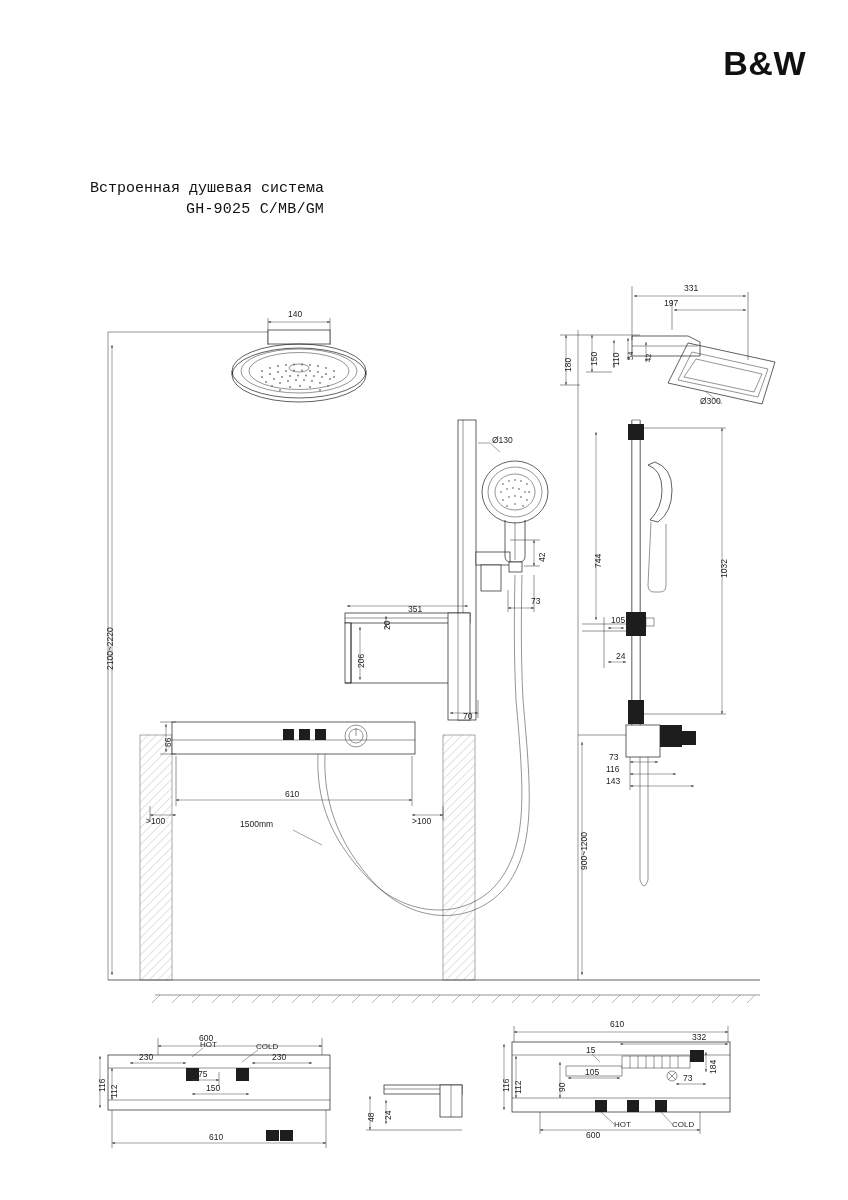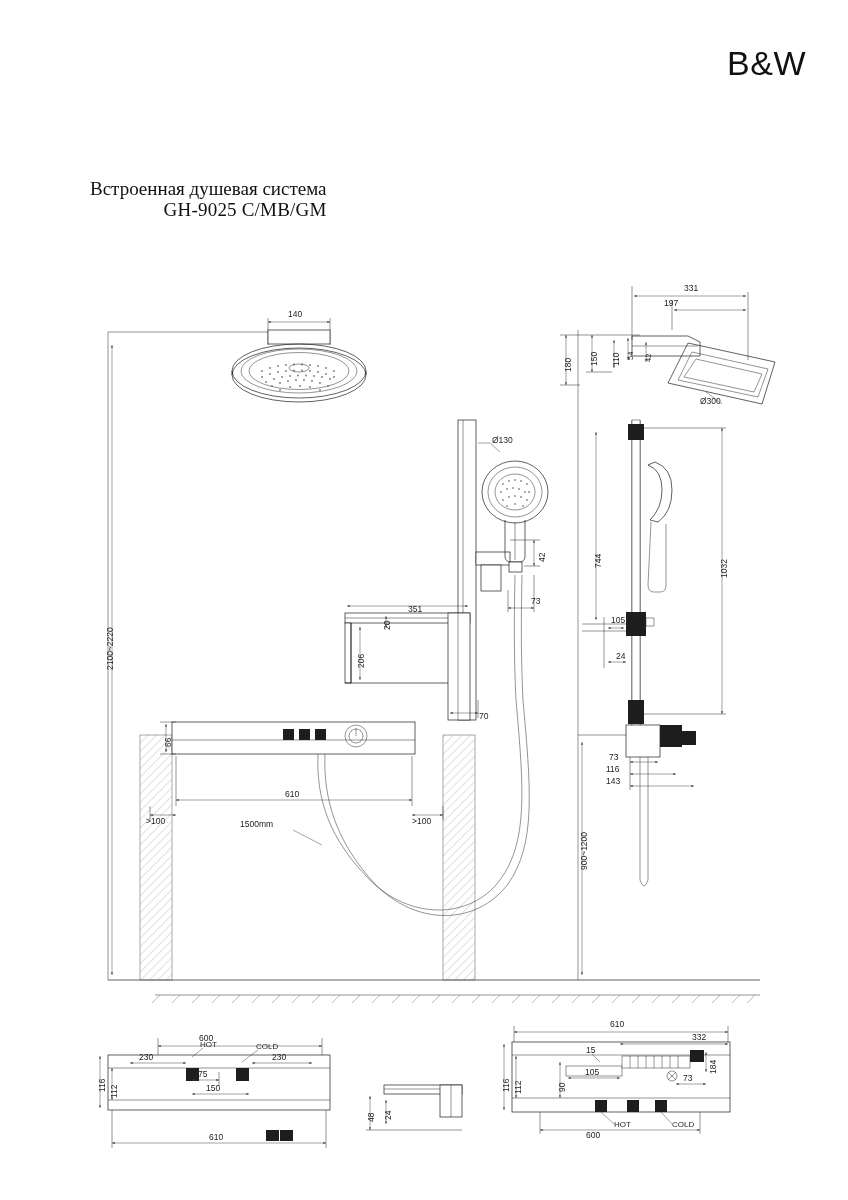--- a/index.html
+++ b/index.html
@@ -20,32 +20,32 @@
     left: 0; top: 0;
     width: 848px;
     height: 1200px;
   }
   
   .brand {
     position: absolute;
     right: 42px;
     top: 44px;
     font-family: "Liberation Sans", sans-serif;
-    font-weight: normal;
+    font-weight: bold;
     font-size: 34px;
     letter-spacing: 0.5px;
     color: #111;
   }
   
   .title-block {
     position: absolute;
     left: 90px;
     top: 178px;
-    font-family: Liberation Serif, serif;
-    font-size: 19px;
+    font-family: Liberation Mono, monospace;
+    font-size: 15px;
     line-height: 21px;
     color: #111;
   }
   .title-block .l2 { letter-spacing: 0.2px; text-align: right; }
 
   
   .dim {
     position: absolute;
     font-family: "Liberation Sans", sans-serif;
     font-size: 8.5px;
@@ -457,21 +457,21 @@
   </svg>
 
   <div class="dim" style="left:288px; top:310px;">140</div>
   <div class="dim rot" style="left:106px; top:670px;">2100~2220</div>
   <div class="dim" style="left:492px; top:436px;">Ø130</div>
   <div class="dim rot" style="left:538px; top:562px;">42</div>
   <div class="dim" style="left:531px; top:597px;">73</div>
   <div class="dim" style="left:408px; top:605px;">351</div>
   <div class="dim rot" style="left:357px; top:668px;">206</div>
   <div class="dim rot" style="left:383px; top:630px;">20</div>
-  <div class="dim" style="left:479px; top:712px;text-align:center;">70</div>
+  <div class="dim" style="left:463px; top:712px;text-align:center;">70</div>
   <div class="dim rot" style="left:164px; top:747px;">66</div>
   <div class="dim" style="left:285px; top:790px;">610</div>
   <div class="dim" style="left:146px; top:817px;">&gt;100</div>
   <div class="dim" style="left:412px; top:817px;">&gt;100</div>
   <div class="dim" style="left:240px; top:820px;">1500mm</div>
 
   <div class="dim" style="left:684px; top:284px;">331</div>
   <div class="dim" style="left:664px; top:299px;">197</div>
   <div class="dim rot" style="left:564px; top:372px;">180</div>
   <div class="dim rot" style="left:590px; top:366px;">150</div>

